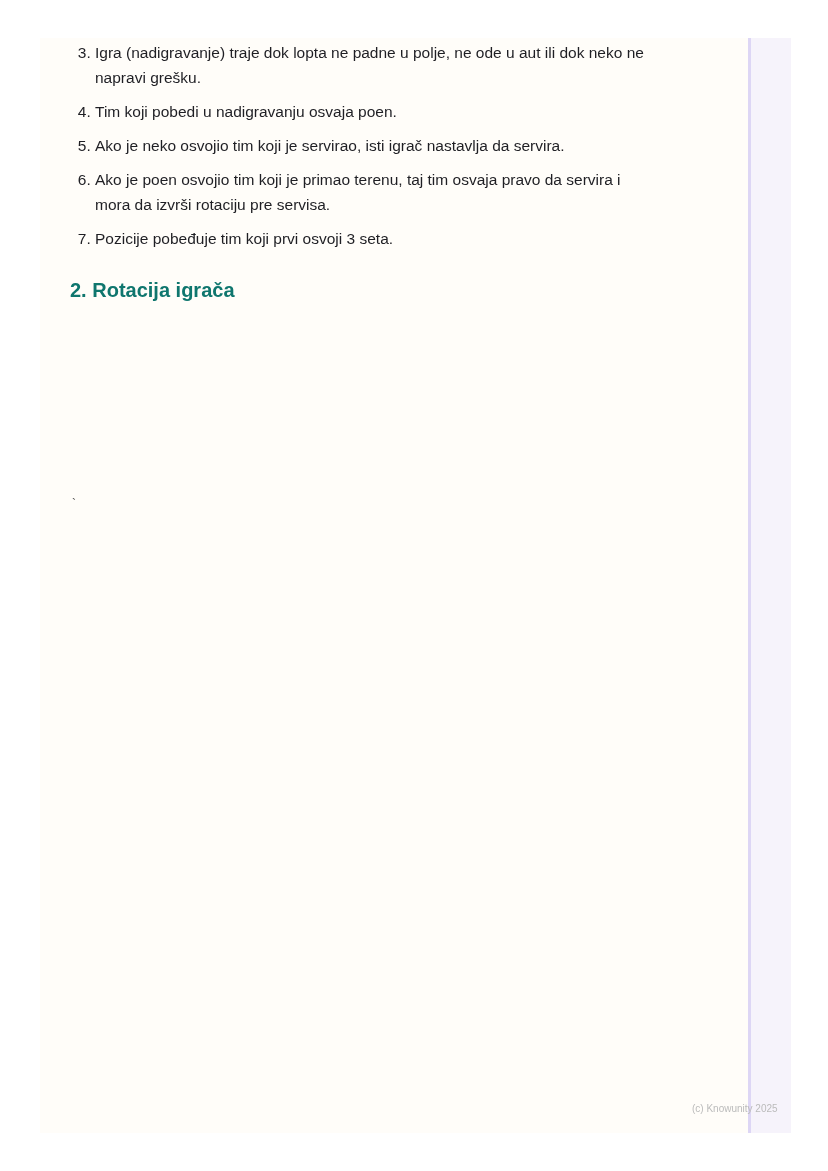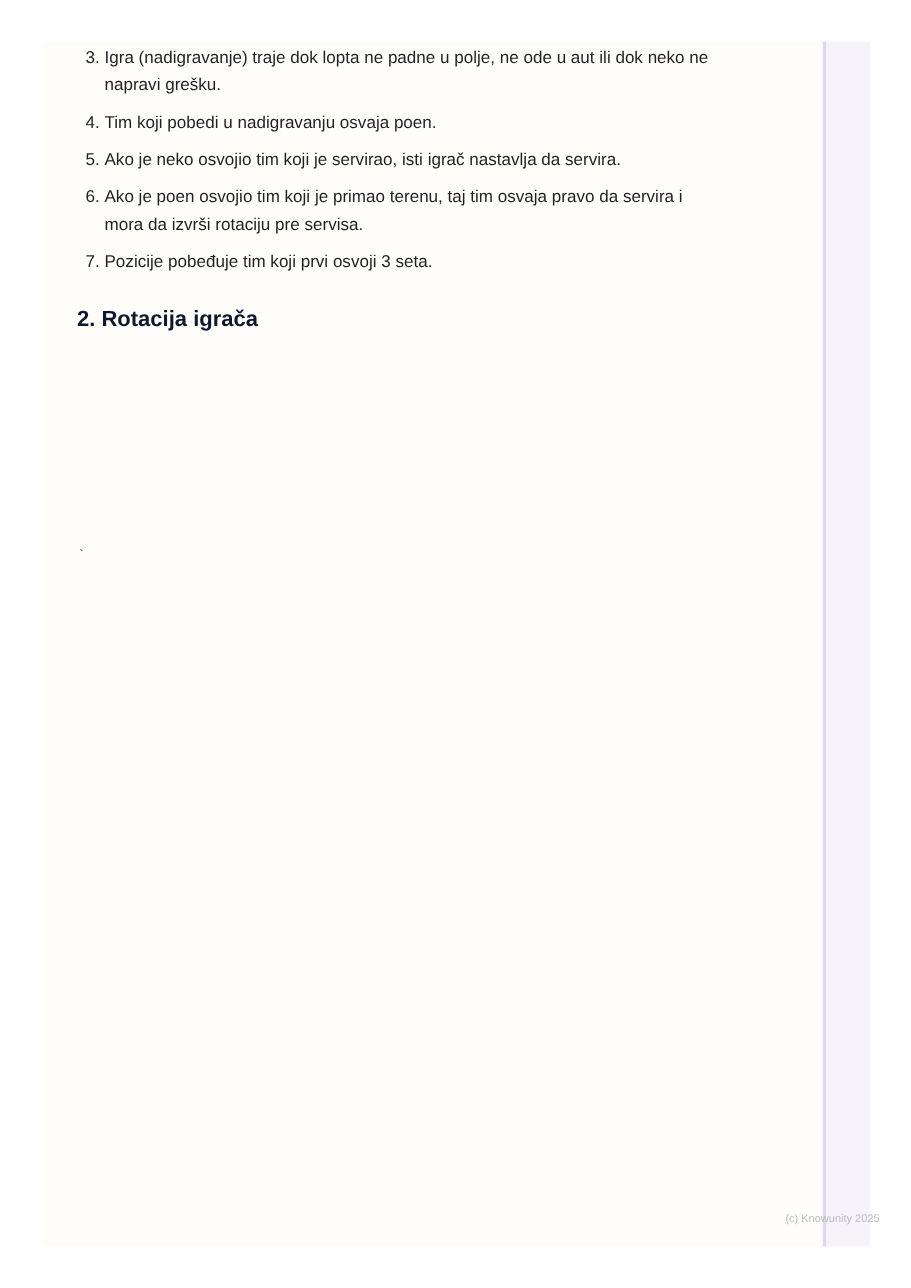--- a/index.html
+++ b/index.html
@@ -4,27 +4,27 @@
   <style>
     html, body { margin: 0; padding: 0; background: #ffffff; }
     body { width: 828px; height: 1171px; position: relative; overflow: hidden;
            font-family: "Liberation Sans", "DejaVu Sans", sans-serif; color: #1f1f24; }
     .page { position: absolute; left: 40px; top: 38px; width: 708px; height: 1095px; background: #fffdf9; }
     .side-strip { position: absolute; left: 748px; top: 38px; width: 43px; height: 1095px; background: #f6f3fb; border-left: 3px solid #ddd6f5; box-sizing: border-box; }
     .content { position: absolute; left: 70px; top: 40px; width: 580px; font-size: 15.5px; line-height: 25px; }
     ol { margin: 0; padding-left: 25px; }
     ol li { margin-bottom: 9px; padding-left: 0; }
     ol li::marker { color: #1f1f24; }
-    h2 { font-size: 20px; font-weight: normal; color: #0f172a; margin: 26px 0 14px 0; line-height: 26px; font-weight: 600; }
+    h2 { font-size: 20px; font-weight: normal; color: #0f766e; margin: 26px 0 14px 0; line-height: 26px; font-weight: 600; }
     p { margin: 0 0 10px 0; line-height: 27px; }
     ul { margin: 0; padding-left: 25px; }
     ul li { margin-bottom: 8px; }
     b { font-weight: normal; }
     .tick { position: absolute; left: 72px; top: 497px; font-size: 12px; color: #555; }
-    .footer { position: absolute; left: 714px; top: 1103px; font-size: 10px; color: #bbbbbb; }
+    .footer { position: absolute; left: 692px; top: 1103px; font-size: 10px; color: #bbbbbb; }
   </style>
 </head>
 <body>
 
 <div class="page"></div>
 <div class="side-strip"></div>
 
 <div class="content">
   <ol start="3">
     <li><span>Igra (nadigravanje) traje dok lopta ne padne u polje, ne ode u aut ili dok neko ne napravi grešku.</span></li>

